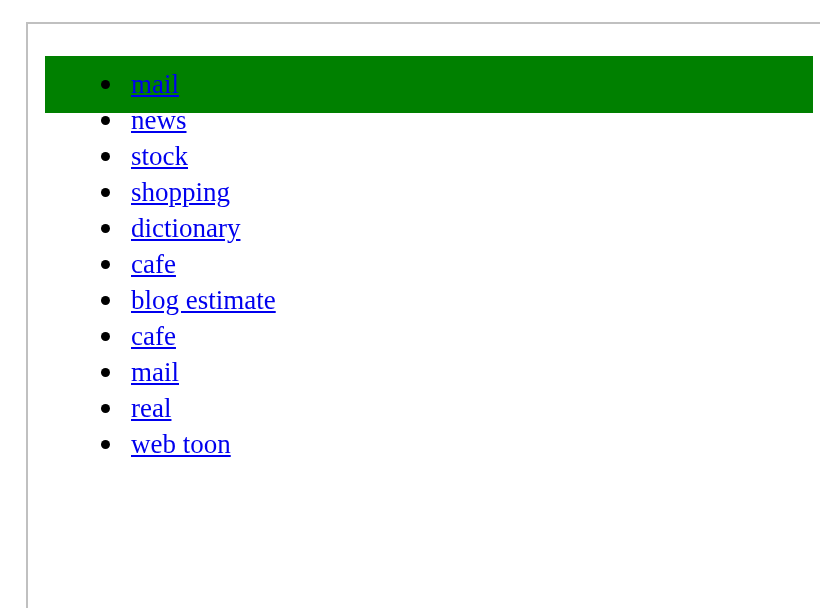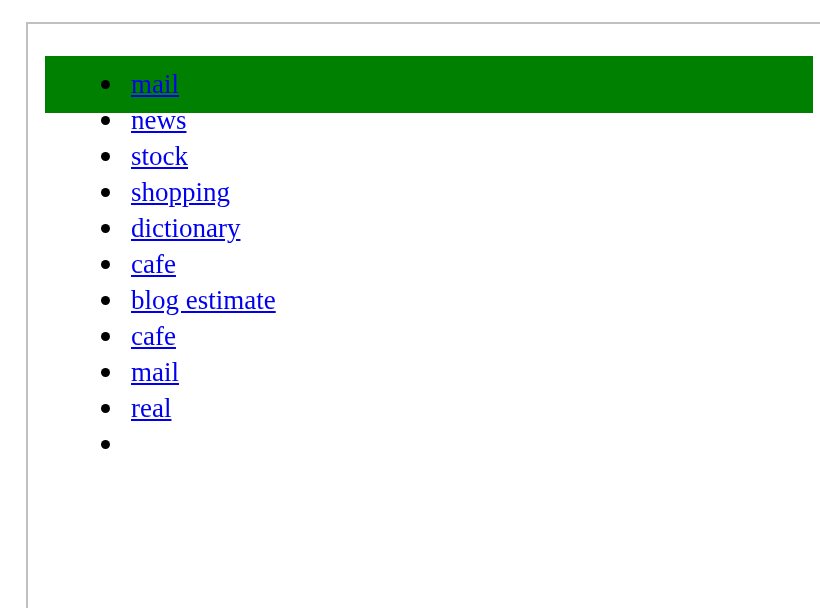--- a/index.html
+++ b/index.html
@@ -155,18 +155,19 @@
         <a class="nav-link" href="#">mail</a>
       </li>
 
       <li class="nav-item">
         <span class="bullet"></span>
         <a class="nav-link" href="#">real</a>
       </li>
 
       <li class="nav-item">
         <span class="bullet"></span>
+        <a class="nav-link" href="#">web toon</a>
       </li>
 
     </ul>
   </div>
 
 </div>
 
 </body></html>

